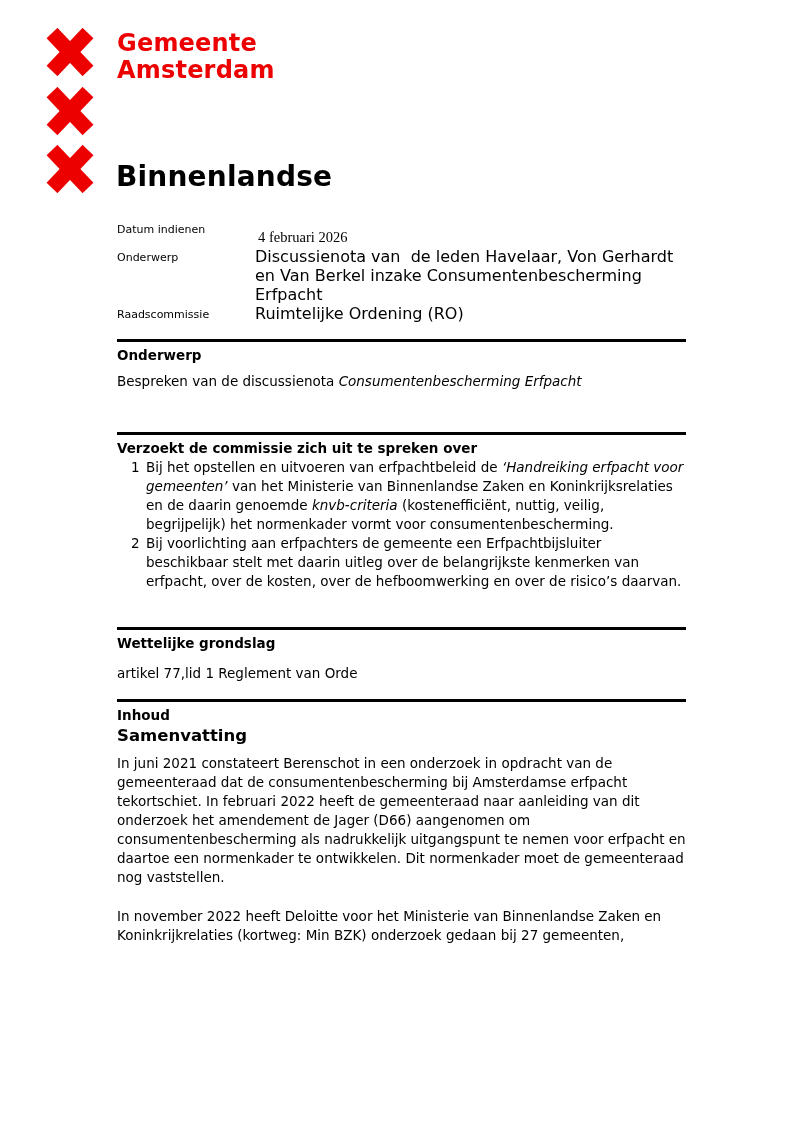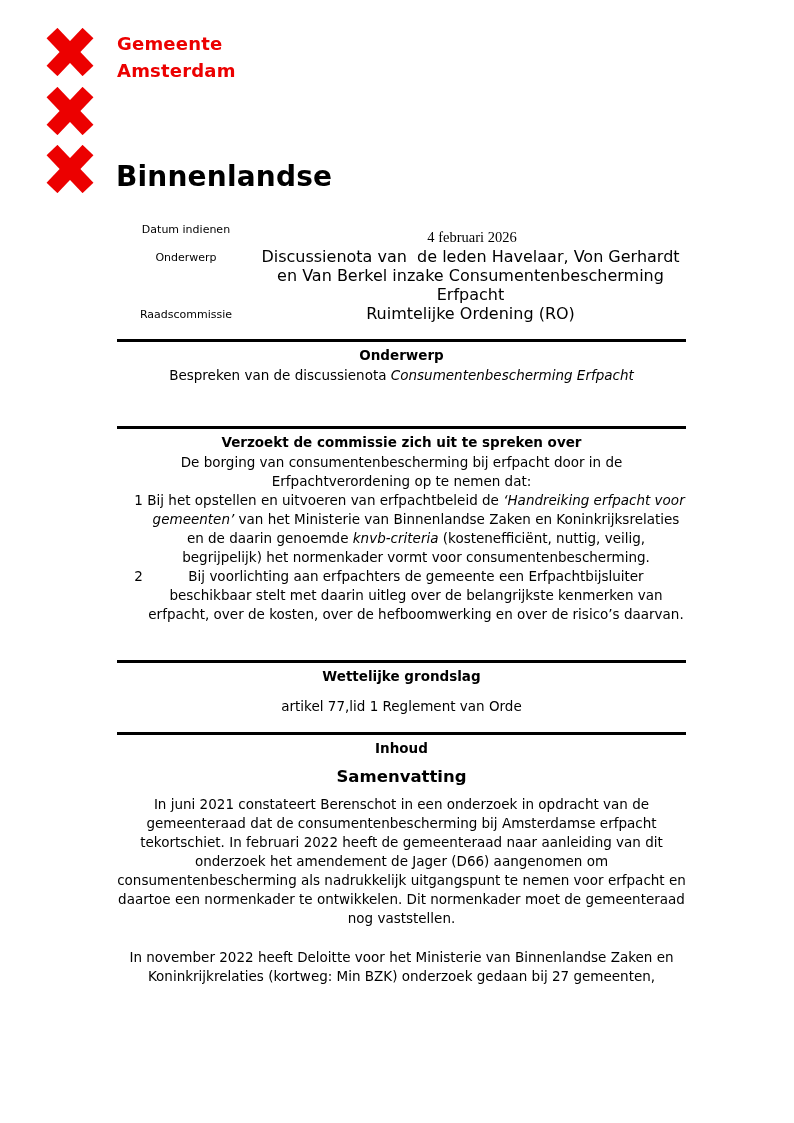--- a/index.html
+++ b/index.html
@@ -13,50 +13,50 @@
   }
   .page { position: absolute; inset: 0; background: #fff; }
 
   
   .logo-x { position: absolute; left: 45px; width: 50px; height: 48px; }
   .logo-x svg { display: block; width: 100%; height: 100%; }
   .x1 { top: 28px; } .x2 { top: 87px; } .x3 { top: 145px; }
 
   .brand {
     position: absolute; left: 117px; top: 30px;
-    font-size: 18px; font-weight: bold; line-height: 27px;
+    font-size: 24px; font-weight: bold; line-height: 27px;
     color: #ec0000; letter-spacing: 0.2px;
   }
 
   .doc-title {
     position: absolute; left: 116px; top: 160px;
     font-size: 28px; font-weight: bold; letter-spacing: 0.2px;
   }
 
   
   .content {
     position: absolute; left: 117px; top: 219px; width: 569px;
-    font-size: 13.5px; line-height: 19px; text-align: center;
+    font-size: 13.5px; line-height: 19px;
   }
 
   .meta-row { display: grid; grid-template-columns: 138px 1fr; }
   .meta-label { font-size: 11px; line-height: 19px; padding-top: 1px; }
   .meta-value { font-size: 16px; line-height: 19px; white-space: pre-wrap; }
   .meta-value.serif { font-family: "Liberation Serif", "DejaVu Serif", serif; font-size: 14.5px; padding-left: 3px; margin-top: 9px; }
 
   .rule { border-top: 3px solid #000; }
   .r1 { margin-top: 15px; }
   .r2 { margin-top: 41px; }
   .r3 { margin-top: 36px; }
   .r4 { margin-top: 16px; }
 
   h2 { font-size: 13.5px; line-height: 19px; font-weight: bold; margin-top: 4px; }
-  h3.samenvatting { font-size: 16.5px; line-height: 22px; font-weight: bold; margin-top: 8px; }
+  h3.samenvatting { font-size: 16.5px; line-height: 22px; font-weight: bold; margin-top: 0; }
 
-  .body-text { margin-top: 1px; }
+  .body-text { margin-top: 7px; }
   .grondslag-body { margin-top: 11px; }
   .i { font-style: italic; }
 
   .list { padding-left: 14px; }
   .li { display: flex; }
   .li .num { flex: none; width: 15px; }
   .li .li-text { flex: 1; }
 
   .para { margin-top: 7px; }
   .para + .para { margin-top: 20px; }
@@ -116,21 +116,20 @@
     </div>
 
     <div class="rule r1"></div>
     <h2>Onderwerp</h2>
     <div class="body-text">
       <span>Bespreken van de discussienota </span><span class="i">Consumentenbescherming Erfpacht</span>
     </div>
 
     <div class="rule r2"></div>
     <h2>Verzoekt de commissie zich uit te spreken over</h2>
-    <div class="body-text">De borging van consumentenbescherming bij erfpacht door in de Erfpachtverordening op te nemen dat:</div>
     <div class="list">
       <div class="li">
         <span class="num">1</span>
         <div class="li-text">
           <span>Bij het opstellen en uitvoeren van erfpachtbeleid de </span><span class="i">‘Handreiking erfpacht voor gemeenten’</span><span> van het Ministerie van Binnenlandse Zaken en Koninkrijksrelaties en de daarin genoemde </span><span class="i">knvb-criteria</span><span> (kostenefficiënt, nuttig, veilig, begrijpelijk) het normenkader vormt voor consumentenbescherming.</span>
         </div>
       </div>
       <div class="li">
         <span class="num">2</span>
         <div class="li-text">

